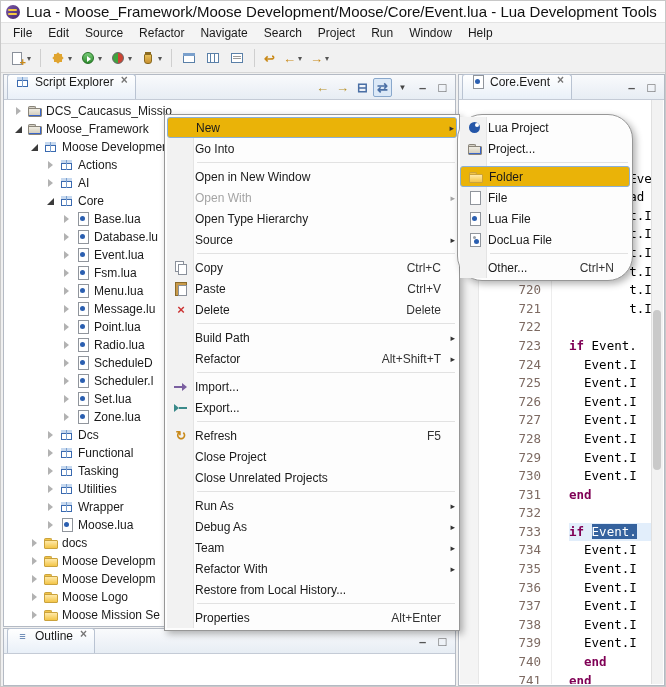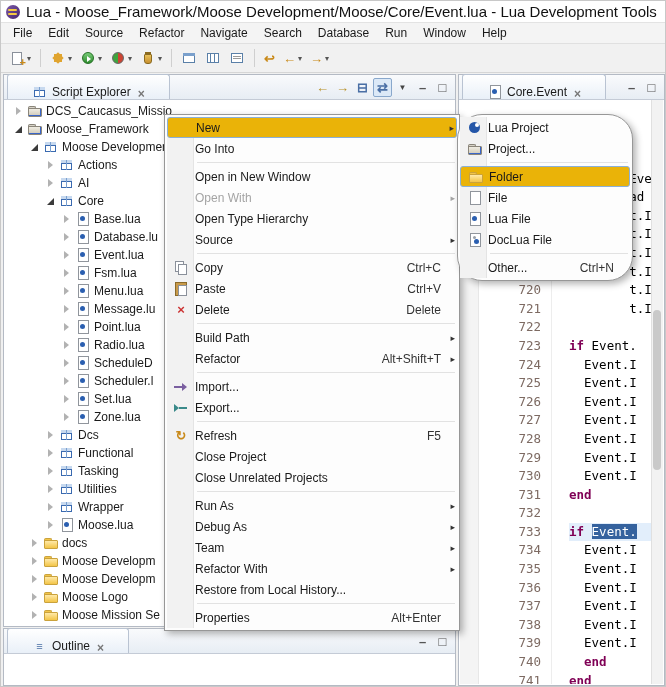--- a/index.html
+++ b/index.html
@@ -40,21 +40,21 @@
   .ic-jar::after{content:'';position:absolute;left:5px;top:2px;width:6px;height:2px;background:#8a6a20;}
   .ic-wingrid::before,.ic-wintable::before,.ic-wintext::before{content:'';position:absolute;left:2px;top:3px;width:12px;height:10px;
                   background:#fff;border:1px solid #5a80a8;box-sizing:border-box;}
   .ic-wingrid::after{content:'';position:absolute;left:2px;top:3px;width:12px;height:3px;background:#7aa0cc;}
   .ic-wintable::after{content:'';position:absolute;left:5px;top:3px;width:1px;height:10px;background:#5a80a8;box-shadow:4px 0 0 #5a80a8;}
   .ic-wintext::after{content:'';position:absolute;left:4px;top:6px;width:8px;height:1px;background:#9a9a9a;box-shadow:0 2px 0 #9a9a9a;}
   
   .panel{position:absolute;background:#ffffff;border:1px solid #b4bac4;box-sizing:border-box;}
   .phead{height:25px;background:linear-gradient(#f9fafc,#e7edf4);border-bottom:1px solid #c4cbd6;
          display:flex;align-items:flex-end;padding-left:3px;box-sizing:border-box;position:relative;}
-  .vtab{display:inline-flex;align-items:flex-end;height:24px;padding:0 24px;background:linear-gradient(#ffffff,#e9f0f8);
+  .vtab{display:inline-flex;align-items:flex-start;height:24px;padding:0 7px;background:linear-gradient(#ffffff,#e9f0f8);
         border:1px solid #b9c3d2;border-bottom:none;border-radius:3px 3px 0 0;font-size:12px;white-space:nowrap;}
   .vtab .ti{margin-right:5px;}
   .tclose{margin-left:7px;color:#777;font-weight:bold;font-size:12px;line-height:10px;}
   .ptools{position:absolute;right:3px;top:3px;display:flex;align-items:center;}
   .ptool{display:inline-flex;align-items:center;justify-content:center;width:19px;height:19px;margin-left:1px;
          font-size:13px;font-weight:bold;border-radius:2px;}
   .ptool.pressed{background:#dce9f7;border:1px solid #89a8cc;box-sizing:border-box;}
   .ptool.small{font-size:8px;}
   
   .tree{position:absolute;left:1px;right:1px;top:25px;bottom:1px;overflow:hidden;background:#fff;padding-top:2px;}
@@ -138,21 +138,21 @@
     <span class="titletext">Lua - Moose_Framework/Moose Development/Moose/Core/Event.lua - Lua Development Tools</span>
   </div>
 
   <div class="menubar">
       <span class="mbi">File</span>
       <span class="mbi">Edit</span>
       <span class="mbi">Source</span>
       <span class="mbi">Refactor</span>
       <span class="mbi">Navigate</span>
       <span class="mbi">Search</span>
-      <span class="mbi">Database</span>
+      <span class="mbi">Project</span>
       <span class="mbi">Run</span>
       <span class="mbi">Window</span>
       <span class="mbi">Help</span>
     </div>
 
   <div class="toolbar">
       <span class="tbb">
         <span class="ic ic-new"></span>
         <span class="dd">▾</span>
       </span>

